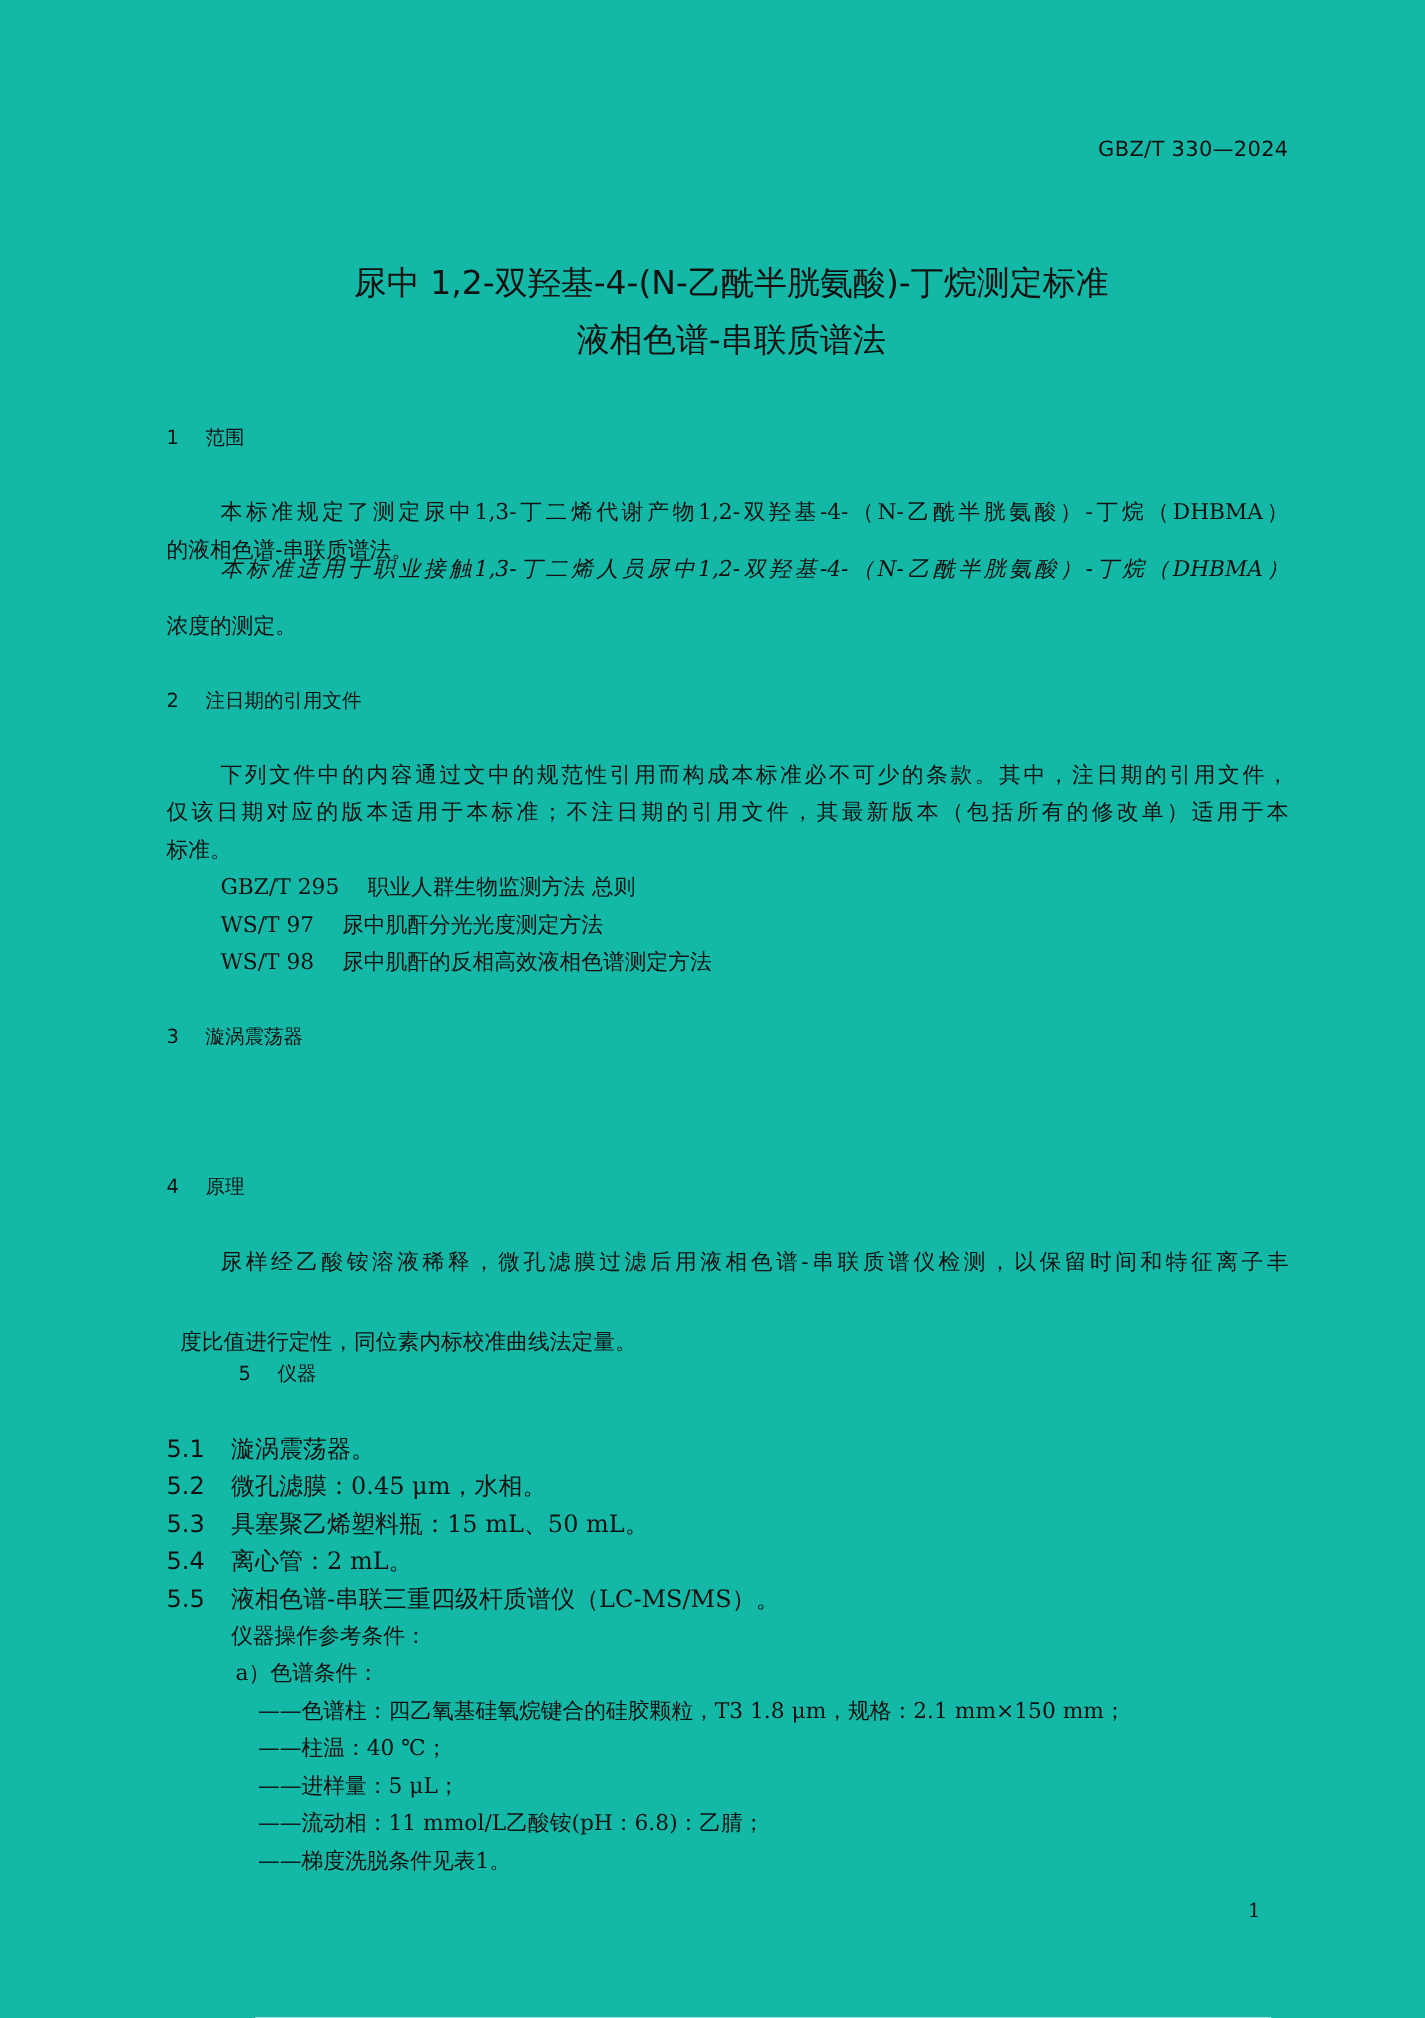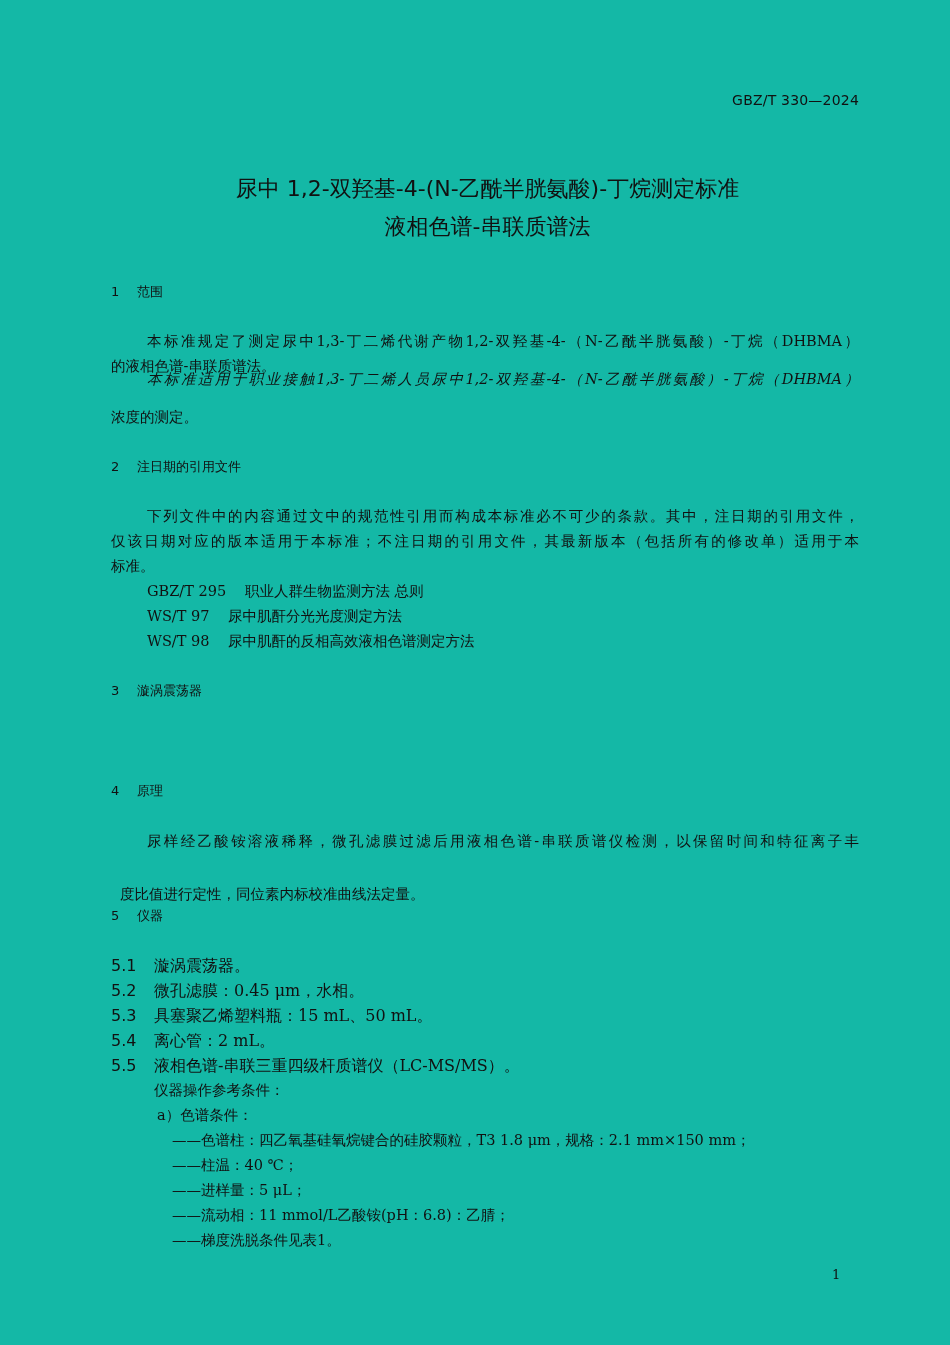--- a/index.html
+++ b/index.html
@@ -56,21 +56,21 @@
   <div class="abs h" style="top:682px;">
     <span class="num">3</span><span>漩涡震荡器</span>
   </div>
 
   <div class="abs h" style="top:782px;">
     <span class="num">4</span><span>原理</span>
   </div>
   <div class="abs p just" style="top:832px; text-indent:36px;">尿样经乙酸铵溶液稀释，微孔滤膜过滤后用液相色谱-串联质谱仪检测，以保留时间和特征离子丰</div>
   <div class="abs p" style="top:857px; left:120px;margin-top:28px;">度比值进行定性，同位素内标校准曲线法定量。</div>
 
-  <div class="abs h" style="top:907px;">
+  <div class="abs h" style="top:907px;margin-left:48px;">
     <span class="num">5</span><span>仪器</span>
   </div>
 
   <div class="abs sub" style="top:956px;">
     <span class="num">5.1</span><span class="txt">漩涡震荡器。</span>
   </div>
   <div class="abs sub" style="top:981px;">
     <span class="num">5.2</span><span class="txt">微孔滤膜：0.45 μm，水相。</span>
   </div>
   <div class="abs sub" style="top:1006px;">

